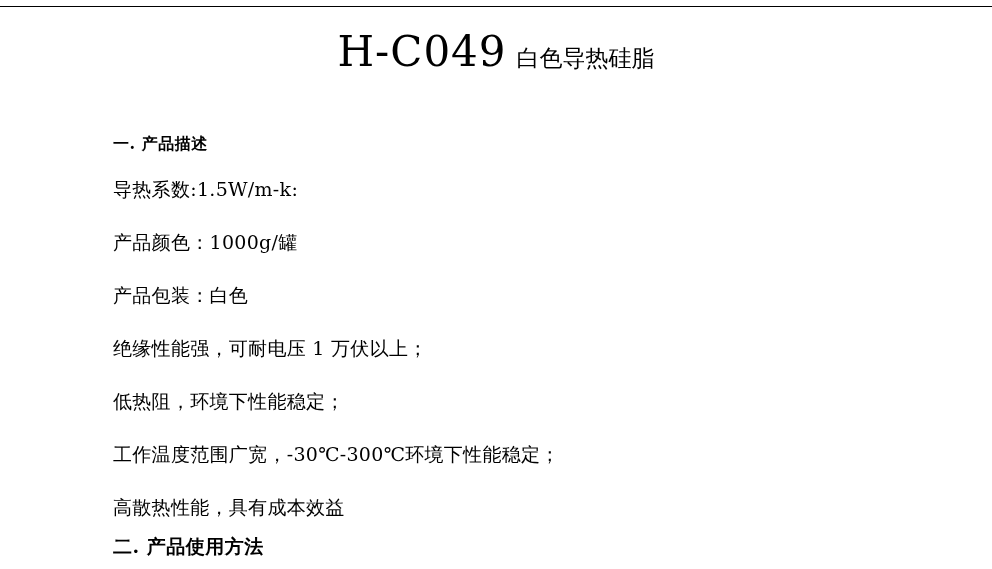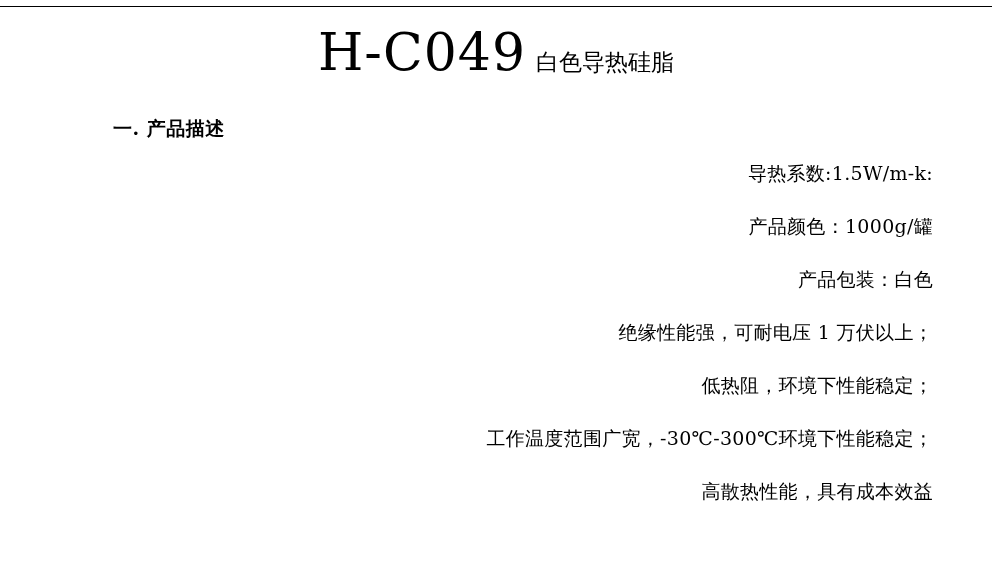--- a/index.html
+++ b/index.html
@@ -32,53 +32,52 @@
   .title-block {
     position: absolute;
     top: 26px;
     left: 0;
     width: 992px;
     text-align: center;
     white-space: nowrap;
   }
   .title-main {
     font-family: "DejaVu Serif", "Liberation Serif", serif;
-    font-size: 52px;
+    font-size: 42px;
     line-height: 52px;
     letter-spacing: 1px;
     vertical-align: baseline;
   }
   .title-sub {
     font-family: Liberation Serif, serif;
     font-size: 23px;
     line-height: 52px;
     vertical-align: baseline;
     margin-left: 10px;
   }
   .body-area {
     position: absolute;
     top: 113px;
     left: 113px;
     width: 820px;
   }
   .section-heading {
     font-family: "DejaVu Serif", "Liberation Serif", serif;
     font-weight: bold;
-    font-size: 19px;
+    font-size: 16px;
     line-height: 30px;
-    margin: 0 0 16px 0;
+    margin: 16px 0 16px 0;
     letter-spacing: 0.5px;
   }
   .para {
     font-family: "DejaVu Serif", "Liberation Serif", serif;
     font-size: 19px;
     line-height: 28px;
-    margin: 0 0 25px 12px;
+    margin: 0 0 25px 0;
     letter-spacing: 0.3px;
-    text-align: right;
   }
   .para:last-child {
     margin-bottom: 0;
   }
   .heading-2 {
     position: absolute;
     top: 531px;
     left: 113px;
     font-family: "DejaVu Serif", "Liberation Serif", serif;
     font-weight: bold;
@@ -106,14 +105,15 @@
     <p class="para">导热系数:1.5W/m-k:</p>
     <p class="para">产品颜色：1000g/罐</p>
     <p class="para">产品包装：白色</p>
     <p class="para">绝缘性能强，可耐电压 1 万伏以上；</p>
     <p class="para">低热阻，环境下性能稳定；</p>
     <p class="para">工作温度范围广宽，-30℃-300℃环境下性能稳定；</p>
     <p class="para">高散热性能，具有成本效益</p>
 
   </div>
 
+  <h2 class="heading-2">二. 产品使用方法</h2>
 
 </div>
 
 </body></html>

